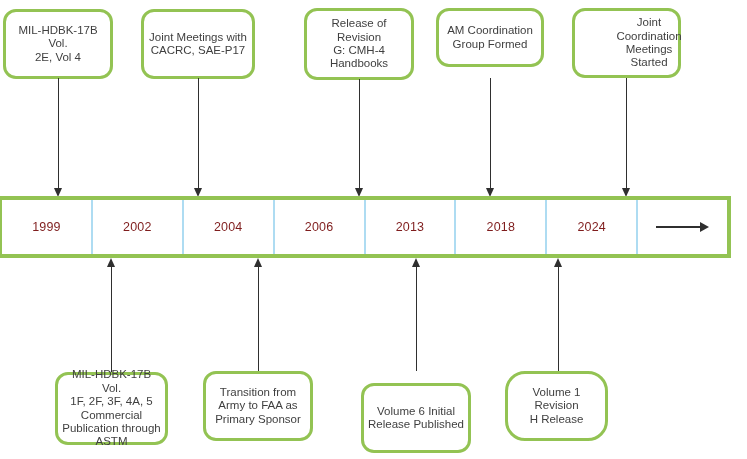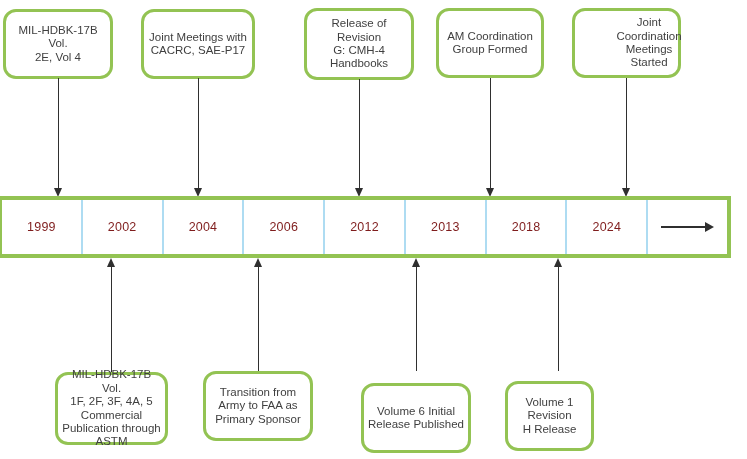--- a/index.html
+++ b/index.html
@@ -89,21 +89,21 @@
   </div>
   <div class="event-box" style="left:141px;top:9px;width:114px;height:70px;align-items:center;">
     <span class="event-label">Joint Meetings with
 CACRC, SAE-P17</span>
   </div>
   <div class="event-box" style="left:304px;top:8px;width:110px;height:72px;">
     <span class="event-label">Release of Revision
 G: CMH-4
 Handbooks</span>
   </div>
-  <div class="event-box" style="left:436px;top:8px;width:108px;height:70px;">
+  <div class="event-box" style="left:436px;top:8px;width:108px;height:59px;">
     <span class="event-label">AM Coordination
 Group Formed</span>
   </div>
   <div class="event-box" style="left:572px;top:8px;width:109px;height:70px;padding-left:48px;">
     <span class="event-label">Joint Coordination
 Meetings Started</span>
   </div>
 
   <div class="stem" style="left:57.5px;top:78px;height:110px;"></div>
   <div class="head-down" style="left:53.5px;top:188px;"></div>
@@ -125,23 +125,20 @@
       <span class="year-label">1999</span>
     </div>
     <div class="tl-cell">
       <span class="year-label">2002</span>
     </div>
     <div class="tl-cell">
       <span class="year-label">2004</span>
     </div>
     <div class="tl-cell">
       <span class="year-label">2006</span>
-    </div>
-    <div class="tl-cell">
-      <span class="year-label">2012</span>
     </div>
     <div class="tl-cell">
       <span class="year-label">2013</span>
     </div>
     <div class="tl-cell">
       <span class="year-label">2018</span>
     </div>
     <div class="tl-cell">
       <span class="year-label">2024</span>
     </div>
@@ -174,18 +171,18 @@
   </div>
   <div class="event-box" style="left:203px;top:371px;width:110px;height:70px;">
     <span class="event-label">Transition from
 Army to FAA as
 Primary Sponsor</span>
   </div>
   <div class="event-box" style="left:361px;top:371px;width:110px;height:70px;margin-top:12px;">
     <span class="event-label">Volume 6 Initial
 Release Published</span>
   </div>
-  <div class="event-box" style="left:505px;top:381px;width:89px;height:70px;">
+  <div class="event-box" style="left:505px;top:371px;width:103px;height:70px;border-radius:20px;">
     <span class="event-label">Volume 1 Revision
 H Release</span>
   </div>
 
 </div>
 
 </body></html>

